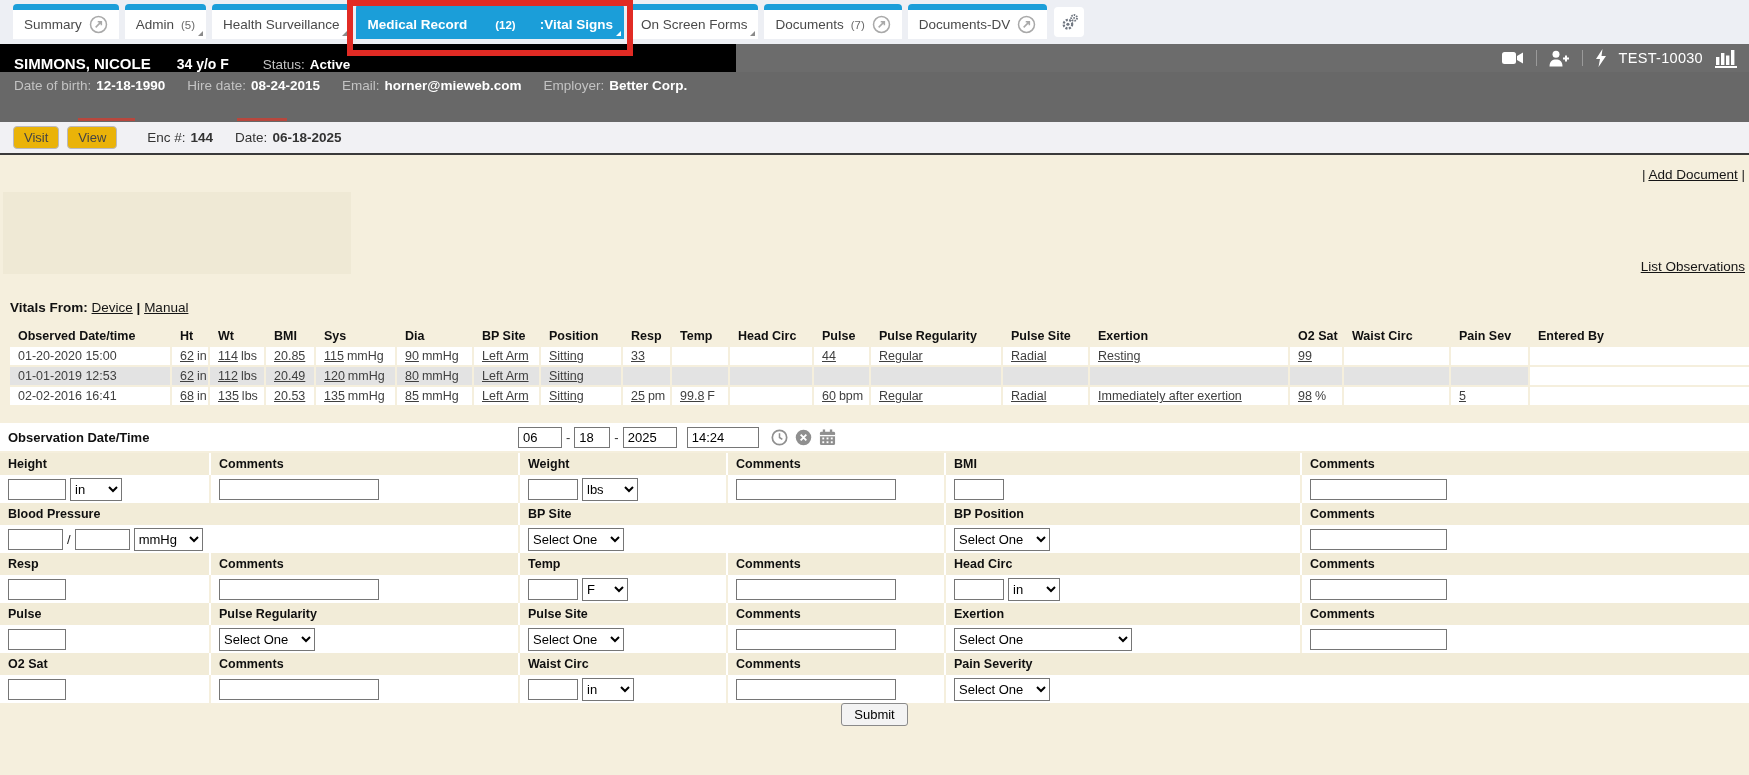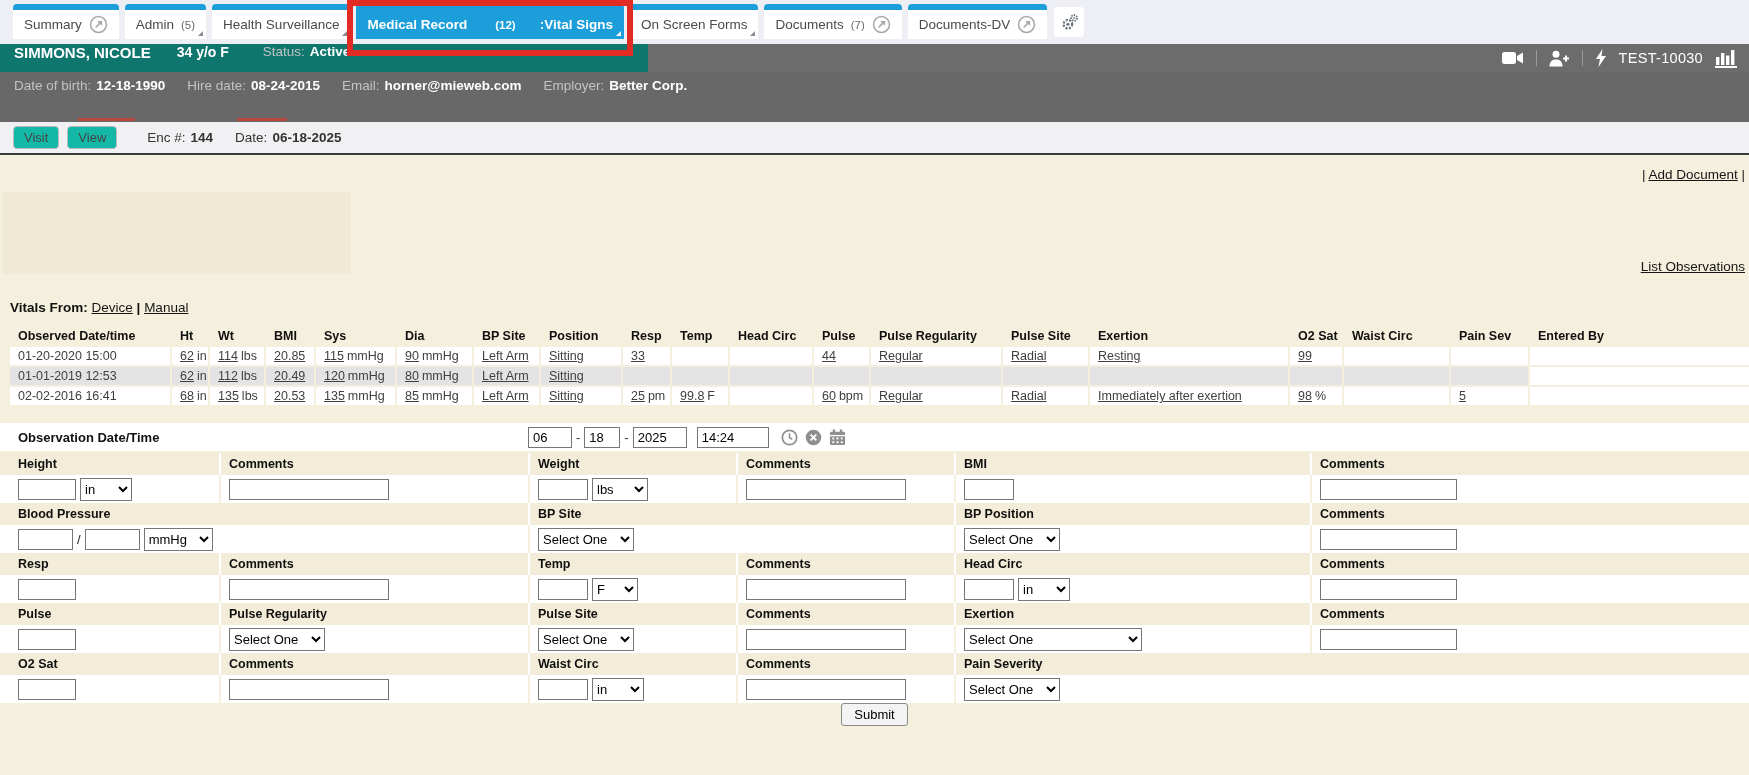--- a/index.html
+++ b/index.html
@@ -20,40 +20,40 @@
   .tab.active .tab-count { color:#fff; }
   .tab.active.corner::after { border-bottom-color:#fff; }
   .tab.active::before { content:""; position:absolute; left:-9px; right:-9px; top:-4px; bottom:-17px;
                         border:6px solid #e12b24; z-index:40; pointer-events:none; }
   .open-icon { display:flex; }
   .gear-btn { margin:7px 0 0 4px; width:30px; height:30px; background:#fff; border-radius:4px;
               display:flex; align-items:center; justify-content:center; cursor:pointer; }
 
   
   .bar1 { height:28px; background:#6c6c6c; display:flex; position:relative; z-index:5; }
-  .bar1-left { width:648px; background:#0f766e; display:flex; align-items:flex-start; color:#fff; }
+  .bar1-left { width:736px; background:#000000; display:flex; align-items:flex-end; color:#fff; }
   .pt-name { font-weight:bold; font-size:15px; margin-left:14px; }
   .pt-age  { font-weight:bold; font-size:14px; margin-left:26px; }
   .pt-status-lbl { color:#c3c3c3; margin-left:34px; font-size:13.5px; }
   .pt-status-val { color:#fff; font-weight:bold; margin-left:5px; font-size:13.5px; }
   .bar1-right { flex:1; display:flex; align-items:center; justify-content:flex-end; gap:12px; padding-right:12px; color:#fff;text-align:center; }
   .vdiv { width:1px; height:16px; background:#9a9a9a; }
   .pt-id { font-size:14.5px; letter-spacing:.3px; }
   .chart-ic { border-bottom:2px solid #fff; padding-bottom:1px; display:flex; }
   .icon-btn { display:flex; align-items:center; cursor:pointer; }
 
   .bar2 { height:50px; background:#686868; position:relative; color:#cfcfcf; font-size:13.5px; }
   .bar2-inner { height:27px; display:flex; align-items:center; padding-left:14px; white-space:nowrap; }
   .b2lbl { color:#c3c3c3; margin-right:5px; }
   .b2val { color:#fff; font-weight:bold; margin-right:22px; }
   .red-dash { position:absolute; height:3px; background:#b8473d; bottom:1px; }
 
   
   .toolbar { height:33px; background:#f1f1f4; border-bottom:2px solid #3a3a3a; display:flex; align-items:center; padding-left:13px; font-size:13.5px; color:#333; }
-  .tb-btn { background:#14b8a6; border:1px solid #b9b9c2; border-radius:4px; padding:3px 10px; font-size:13px; color:#444; margin-right:8px; cursor:pointer; font-family:inherit; }
+  .tb-btn { background:#eab308; border:1px solid #b9b9c2; border-radius:4px; padding:3px 10px; font-size:13px; color:#444; margin-right:8px; cursor:pointer; font-family:inherit; }
   .tb-lbl { margin-left:22px; }
   .tb-val { font-weight:bold; margin-left:5px; }
 
   
   .content { position:relative; }
   a { color:#151515; cursor:pointer; }
   .adddoc-row { text-align:right; margin:12px 4px 0 0; font-size:13.5px; }
   .box-row { display:flex; justify-content:space-between; align-items:flex-end; margin-top:10px; }
   .graph-box { width:348px; height:82px; background:#efe9d5; margin-left:3px; }
   .listobs { font-size:13.5px; margin-right:4px; }
@@ -63,21 +63,21 @@
 
   table.vitals { border-collapse:separate; border-spacing:2px; margin:10px 0 0 8px; table-layout:fixed; font-size:12.5px; width:1739px; }
   table.vitals th { text-align:left; font-weight:bold; color:#101010; padding:2px 2px 2px 8px; white-space:nowrap; overflow:hidden; }
   table.vitals td { background:#fff; padding:2px 2px 2px 8px; height:17px; white-space:nowrap; overflow:hidden; color:#3f3f3f; }
   table.vitals tr.alt td { background:#e3e3e3; }
   table.vitals tr.alt td:last-child { background:#fff; }
   a.cellink { color:#3f3f3f; text-decoration:underline; }
   .unit { margin-left:3px; }
 
   
-  .frow { display:grid; grid-template-columns:209px 309px 208px 218px 356px 1fr; padding-left:10px; }
+  .frow { display:grid; grid-template-columns:209px 309px 208px 218px 356px 1fr; }
   .obs-row { background:#fff; margin-top:16px; height:28px; align-items:center; margin-bottom:2px; }
   .obs-label { font-weight:bold; font-size:13px; color:#111; grid-column:1/3; padding-left:8px; }
   .obs-fields { grid-column:3/6; display:flex; align-items:center; gap:4px; }
   .obs-fields .dash { color:#333; }
   .obs-ic { display:flex; margin-left:3px; cursor:pointer; }
   .label-row { background:#f2ecd8; height:22px; align-items:center; }
   .field-row { background:#fff; height:28px; align-items:center; }
   .fcell { display:flex; align-items:center; gap:4px; padding:0 6px 0 8px; height:100%; overflow:hidden; }
   .label-row .fcell { font-weight:bold; font-size:12.5px; color:#101010; }
   .label-row .fcell.sep { border-left:2px solid #fff; }

